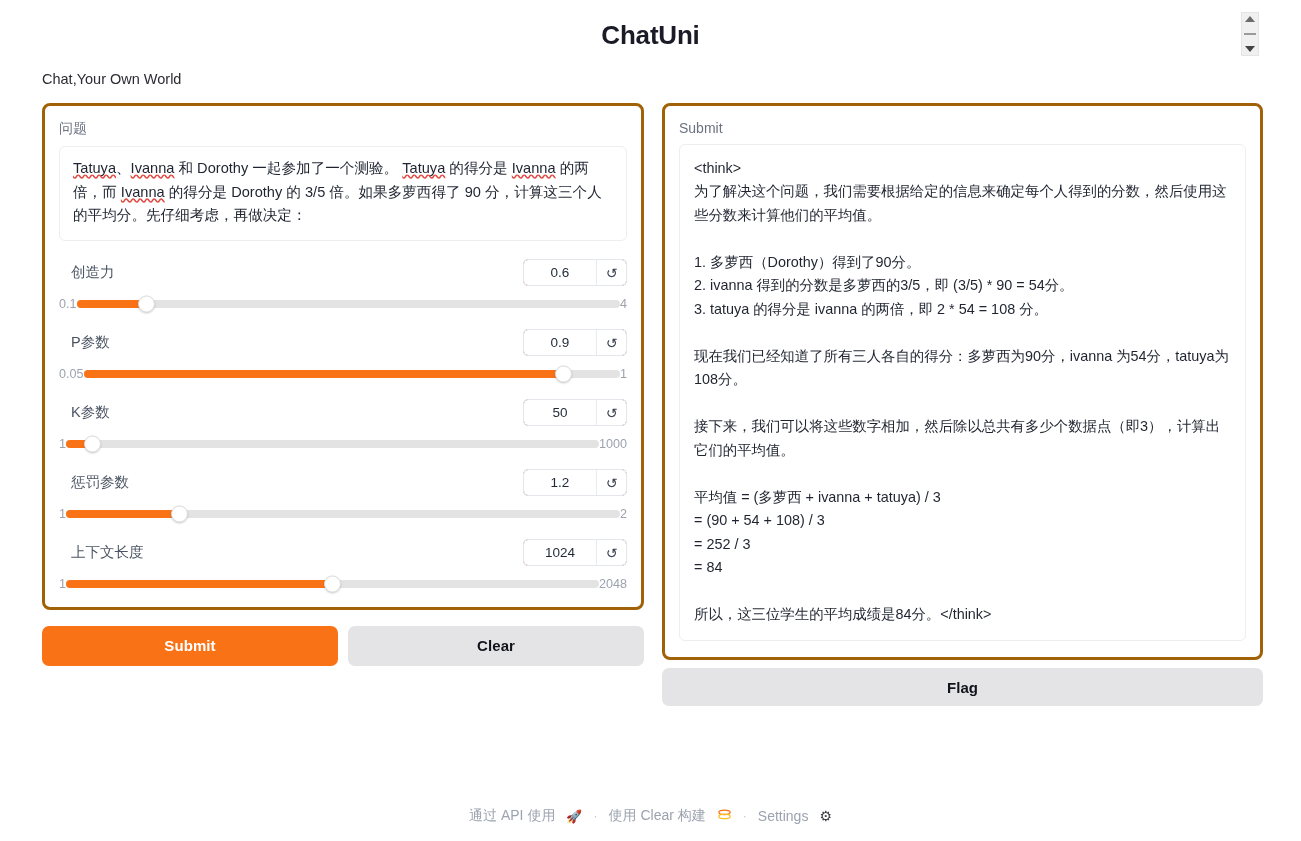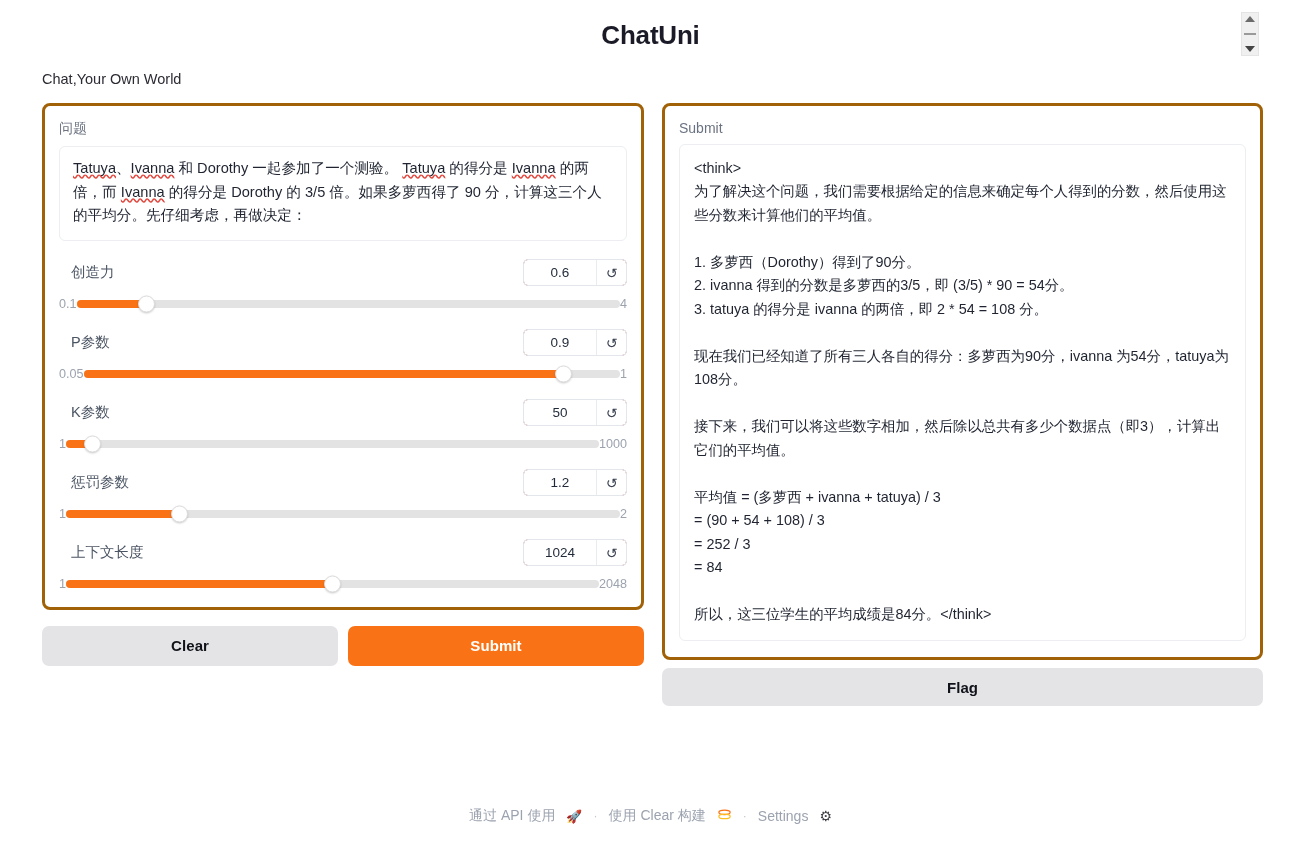--- a/index.html
+++ b/index.html
@@ -305,22 +305,22 @@
               <div class="fill" style="width: 50%;"></div>
               <div class="knob" style="left: 50%;"></div>
             </div>
             <span class="bound hi">2048</span>
           </div>
         </div>
 
       </div>
 
       <div class="btn-row">
+        <div class="btn btn-primary">Submit</div>
         <div class="btn btn-secondary">Clear</div>
-        <div class="btn btn-primary">Submit</div>
       </div>
     </div>
 
     <div class="col-right">
       <div class="panel">
         <span class="field-label">Submit</span>
         <div class="out-body">&lt;think&gt;
 为了解决这个问题，我们需要根据给定的信息来确定每个人得到的分数，然后使用这些分数来计算他们的平均值。
 
 1. 多萝西（Dorothy）得到了90分。

